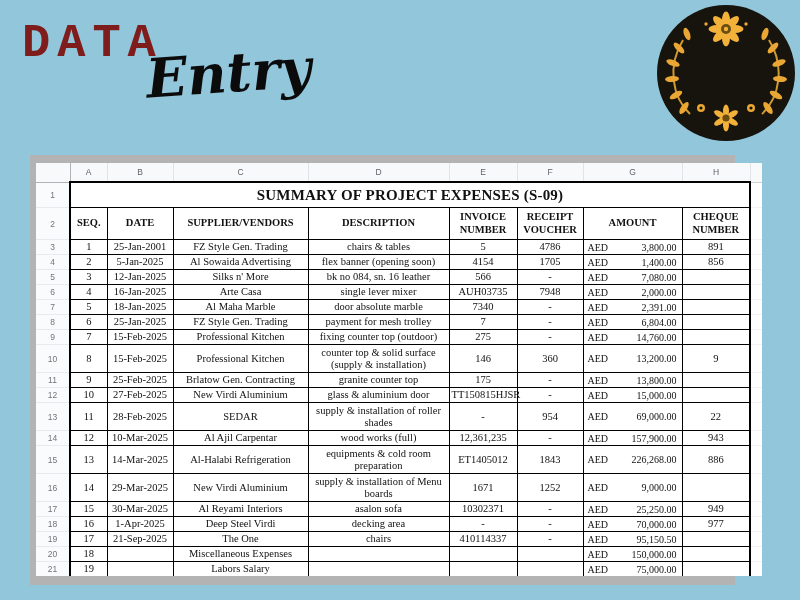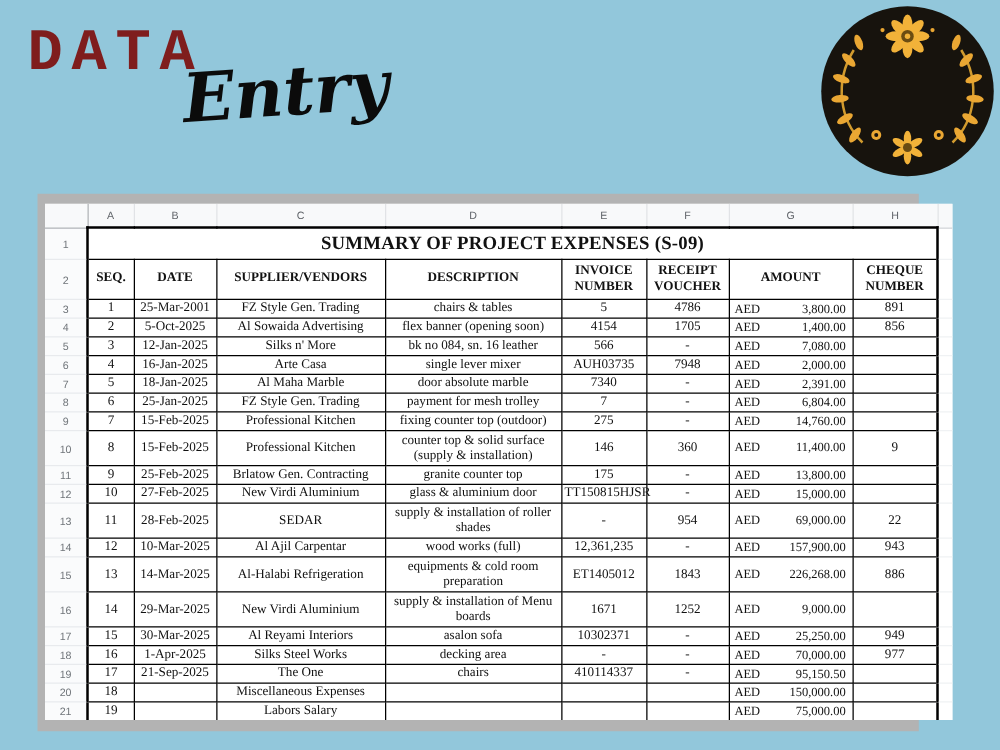--- a/index.html
+++ b/index.html
@@ -161,38 +161,38 @@
         <th class="h">RECEIPT VOUCHER</th>
         <th class="h">AMOUNT</th>
         <th class="h br2">CHEQUE NUMBER</th>
         <th class="filler"></th>
       </tr>
     </thead>
     <tbody id="data-rows">
         <tr class="single">
           <td class="rownum">3</td>
           <td class="c bl2">1</td>
-          <td class="c">25-Mar-2001</td>
+          <td class="c">25-Jan-2001</td>
           <td class="c">FZ Style Gen. Trading</td>
           <td class="c">chairs &amp; tables</td>
           <td class="c">5</td>
           <td class="c">4786</td>
           <td class="amt">
             <div class="amt-in">
               <span class="cur">AED</span>
               <span class="val">3,800.00</span>
             </div>
           </td>
           <td class="c br2">891</td>
           <td class="filler"></td>
         </tr>
         <tr class="single">
           <td class="rownum">4</td>
           <td class="c bl2">2</td>
-          <td class="c">5-Oct-2025</td>
+          <td class="c">5-Jan-2025</td>
           <td class="c">Al Sowaida Advertising</td>
           <td class="c">flex banner (opening soon)</td>
           <td class="c">4154</td>
           <td class="c">1705</td>
           <td class="amt">
             <div class="amt-in">
               <span class="cur">AED</span>
               <span class="val">1,400.00</span>
             </div>
           </td>
@@ -288,21 +288,21 @@
           <td class="rownum">10</td>
           <td class="c bl2">8</td>
           <td class="c">15-Feb-2025</td>
           <td class="c">Professional Kitchen</td>
           <td class="c">counter top &amp; solid surface (supply &amp; installation)</td>
           <td class="c">146</td>
           <td class="c">360</td>
           <td class="amt">
             <div class="amt-in">
               <span class="cur">AED</span>
-              <span class="val">11,400.00</span>
+              <span class="val">13,200.00</span>
             </div>
           </td>
           <td class="c br2">9</td>
           <td class="filler"></td>
         </tr>
         <tr class="single">
           <td class="rownum">11</td>
           <td class="c bl2">9</td>
           <td class="c">25-Feb-2025</td>
           <td class="c">Brlatow Gen. Contracting</td>
@@ -417,21 +417,21 @@
               <span class="val">25,250.00</span>
             </div>
           </td>
           <td class="c br2">949</td>
           <td class="filler"></td>
         </tr>
         <tr class="single">
           <td class="rownum">18</td>
           <td class="c bl2">16</td>
           <td class="c">1-Apr-2025</td>
-          <td class="c">Silks Steel Works</td>
+          <td class="c">Deep Steel Virdi</td>
           <td class="c">decking area</td>
           <td class="c">-</td>
           <td class="c">-</td>
           <td class="amt">
             <div class="amt-in">
               <span class="cur">AED</span>
               <span class="val">70,000.00</span>
             </div>
           </td>
           <td class="c br2">977</td>

